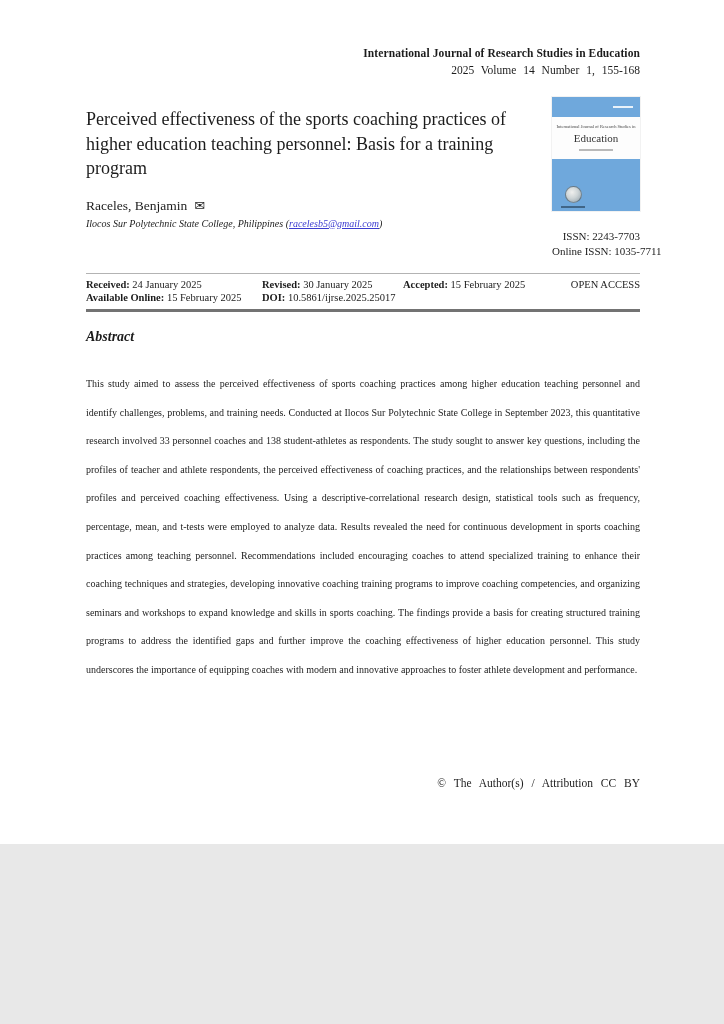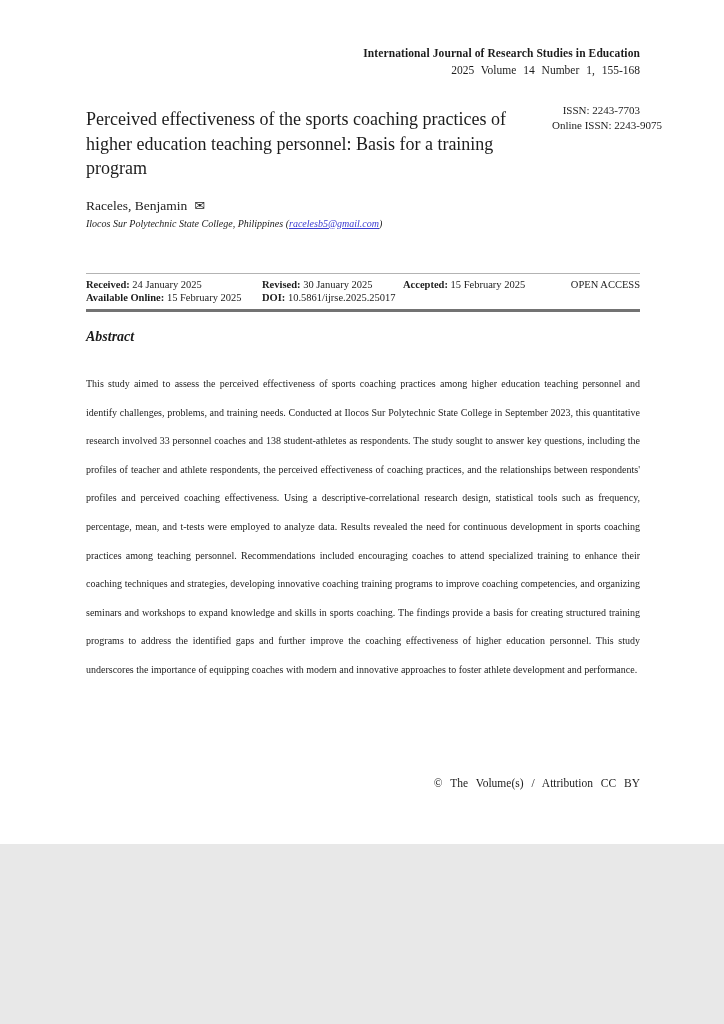--- a/index.html
+++ b/index.html
@@ -28,21 +28,21 @@
   .cover-topbar { position:absolute; top:9px; right:7px; width:20px; height:2px; background:rgba(255,255,255,.85); }
   .cover-mid { height:42px; background:#fdfdfd; text-align:center; padding-top:7px; box-sizing:border-box; }
   .cover-series { font-size:5px; line-height:6px; color:#444; transform:scale(.9); white-space:nowrap; }
   .cover-title { font-size:11px; line-height:13px; color:#333; margin-top:2px; }
   .cover-subbar { width:34px; height:2px; background:#b9b9b9; margin:4px auto 0; }
   .cover-bottom { height:52px; background:#6fa8dc; position:relative; }
   .emblem { position:absolute; left:13px; bottom:8px; width:15px; height:15px; border-radius:50%;
             background:radial-gradient(circle at 40% 35%, #f0f0ee 0%, #cdd4d6 45%, #8d9ca6 100%);
             border:1px solid rgba(60,80,95,.6); }
   .emblem-label { position:absolute; left:9px; bottom:3px; width:24px; height:2.5px; background:rgba(25,45,65,.55); }
-  .issn-block { margin-top:6px; text-align:right; font-size:11px; line-height:15px; white-space:nowrap; }
+  .issn-block { margin-top:18px; text-align:right; font-size:11px; line-height:15px; white-space:nowrap; }
 
   
   .meta-section { margin:26px 84px 0 86px; border-top:1px solid #b3b3b3; border-bottom:3px solid #737373;
                   padding:4px 0 5px; }
   .meta-grid { display:flex; font-size:10.5px; line-height:13px; }
   .meta-col1 { width:176px; }
   .meta-col2 { width:141px; }
   .meta-col3 { flex:1; }
   .meta-col4 { white-space:nowrap; }
   .meta-label { font-weight:bold; }
@@ -73,23 +73,37 @@
 
     <div class="author-line">
       <span>Raceles, Benjamin</span><span class="email-icon">✉</span>
     </div>
 
     <div class="affiliation">
       <span>Ilocos Sur Polytechnic State College, Philippines (</span><a class="email-link">racelesb5@gmail.com</a><span>)</span>
     </div>
 
     <div class="cover-col">
+      <div class="cover">
+        <div class="cover-top" style="background: rgb(111, 168, 220);">
+          <span class="cover-topbar"></span>
+        </div>
+        <div class="cover-mid">
+          <div class="cover-series">International Journal of Research Studies in</div>
+          <div class="cover-title">Education</div>
+          <div class="cover-subbar"></div>
+        </div>
+        <div class="cover-bottom" style="background: rgb(111, 168, 220);">
+          <span class="emblem"></span>
+          <span class="emblem-label"></span>
+        </div>
+      </div>
       <div class="issn-block">
         <div>ISSN: 2243-7703</div>
-        <div>Online ISSN: 2243-9075</div>
+        <div>Online ISSN: 1035-7711</div>
       </div>
     </div>
   </section>
 
   <section class="meta-section">
     <div class="meta-grid">
       <div class="meta-col1">
         <div class="meta-line">
           <span class="meta-label">Received:</span><span> 24 January 2025</span>
         </div>
@@ -116,16 +130,16 @@
     </div>
   </section>
 
   <section class="abstract-section">
     <h2 class="abstract-heading">Abstract</h2>
     <p class="abstract-text">This study aimed to assess the perceived effectiveness of sports coaching practices among higher education teaching personnel and identify challenges, problems, and training needs. Conducted at Ilocos Sur Polytechnic State College in September 2023, this quantitative research involved 33 personnel coaches and 138 student-athletes as respondents. The study sought to answer key questions, including the profiles of teacher and athlete respondents, the perceived effectiveness of coaching practices, and the relationships between respondents' profiles and perceived coaching effectiveness. Using a descriptive-correlational research design, statistical tools such as frequency, percentage, mean, and t-tests were employed to analyze data. Results revealed the need for continuous development in sports coaching practices among teaching personnel. Recommendations included encouraging coaches to attend specialized training to enhance their coaching techniques and strategies, developing innovative coaching training programs to improve coaching competencies, and organizing seminars and workshops to expand knowledge and skills in sports coaching. The findings provide a basis for creating structured training programs to address the identified gaps and further improve the coaching effectiveness of higher education personnel. This study underscores the importance of equipping coaches with modern and innovative approaches to foster athlete development and performance.</p>
   </section>
 
 
   <footer class="page-footer">
-    <span>©  The Volume(s)  /  Attribution CC BY</span>
+    <span>©  The Author(s)  /  Attribution CC BY</span>
   </footer>
 
 </div>
 
 </body></html>

